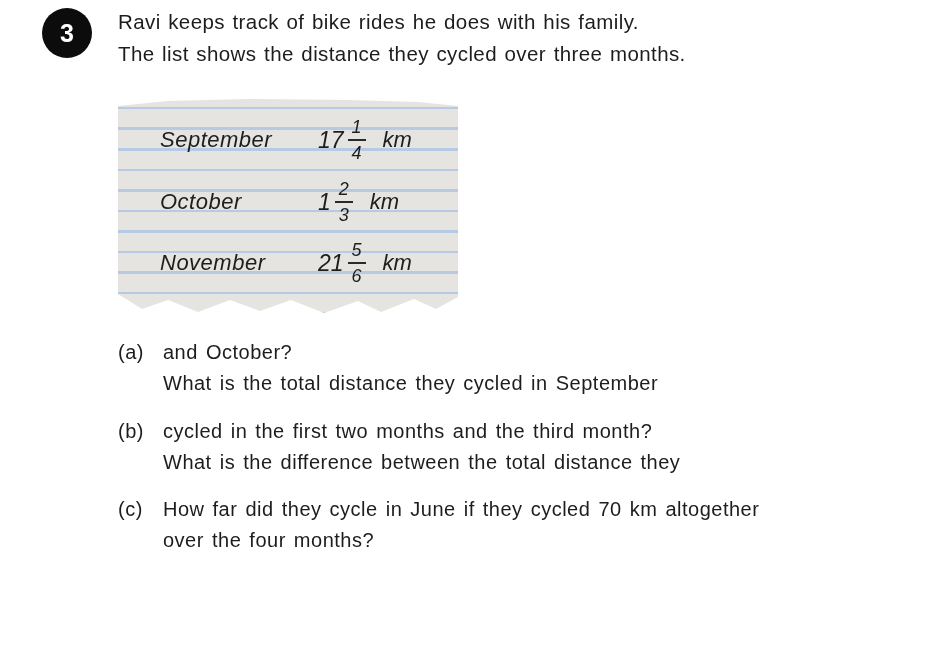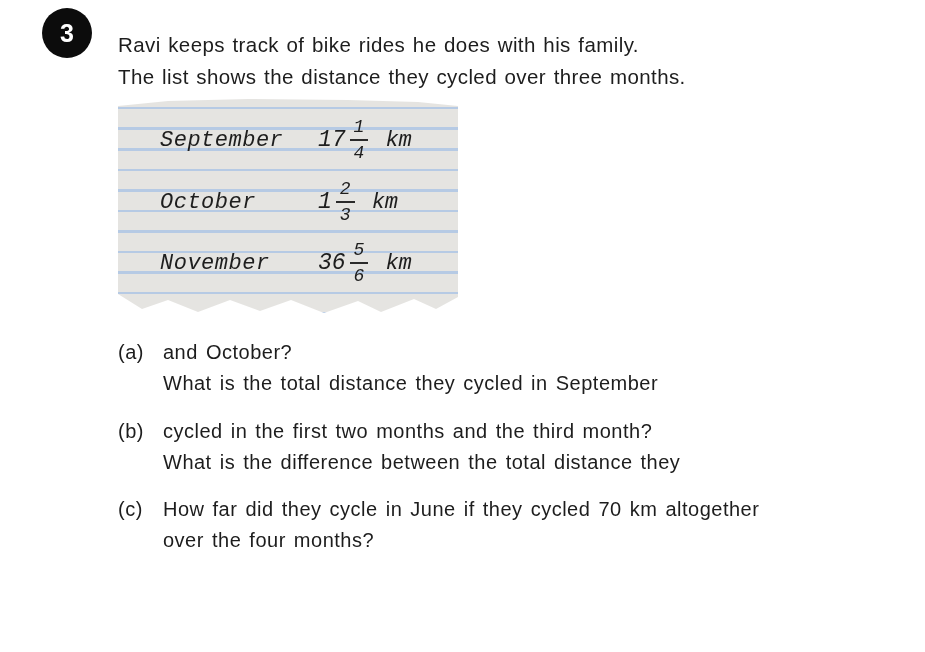--- a/index.html
+++ b/index.html
@@ -23,21 +23,21 @@
     border-radius: 50%;
     display: flex; align-items: center; justify-content: center;
     color: #ffffff;
     font-size: 25px;
     font-weight: bold;
   }
 
   
   .intro {
     position: absolute;
-    left: 118px; top: 29px;
+    left: 118px; top: 6px;
     font-size: 20.5px;
     line-height: 32px;
     letter-spacing: 0.4px;
     word-spacing: 1.5px;
     color: #1d1d1d;
   }
 
   
   .notepad {
     position: absolute;
@@ -57,21 +57,21 @@
       0px 10px, 50px 5px, 130px 3px, 230px 4px, 300px 6px, 340px 10px,
       340px 201px, 318px 213px, 296px 203px, 263px 216px, 240px 205px,
       206px 217px, 173px 204px, 142px 215px, 112px 204px, 80px 216px,
       50px 204px, 24px 213px, 0px 198px
     );
   }
   .pad-row {
     position: absolute;
     left: 0; width: 100%; height: 40px;
     display: flex; align-items: center;
-    font-family: Liberation Mono, monospace;
+    font-family: Liberation Sans, sans-serif;
     font-style: italic;
     color: #1e1e1e;
   }
   .pad-row.row-0 { top: 24px; }
   .pad-row.row-1 { top: 86px; padding-left: 8px; }
   .pad-row.row-2 { top: 147px; }
   .pad-month {
     position: absolute;
     left: 42px;
     font-size: 22px;
@@ -148,21 +148,21 @@
           <span class="num">2</span>
           <span class="den">3</span>
         </span>
         <span class="pad-unit">km</span>
       </span>
     </div>
 
     <div class="pad-row row-2">
       <span class="pad-month">November</span>
       <span class="pad-value">
-        <span>36</span>
+        <span>21</span>
         <span class="frac">
           <span class="num">5</span>
           <span class="den">6</span>
         </span>
         <span class="pad-unit">km</span>
       </span>
     </div>
   </div>
 
   <div class="subq q-a">

